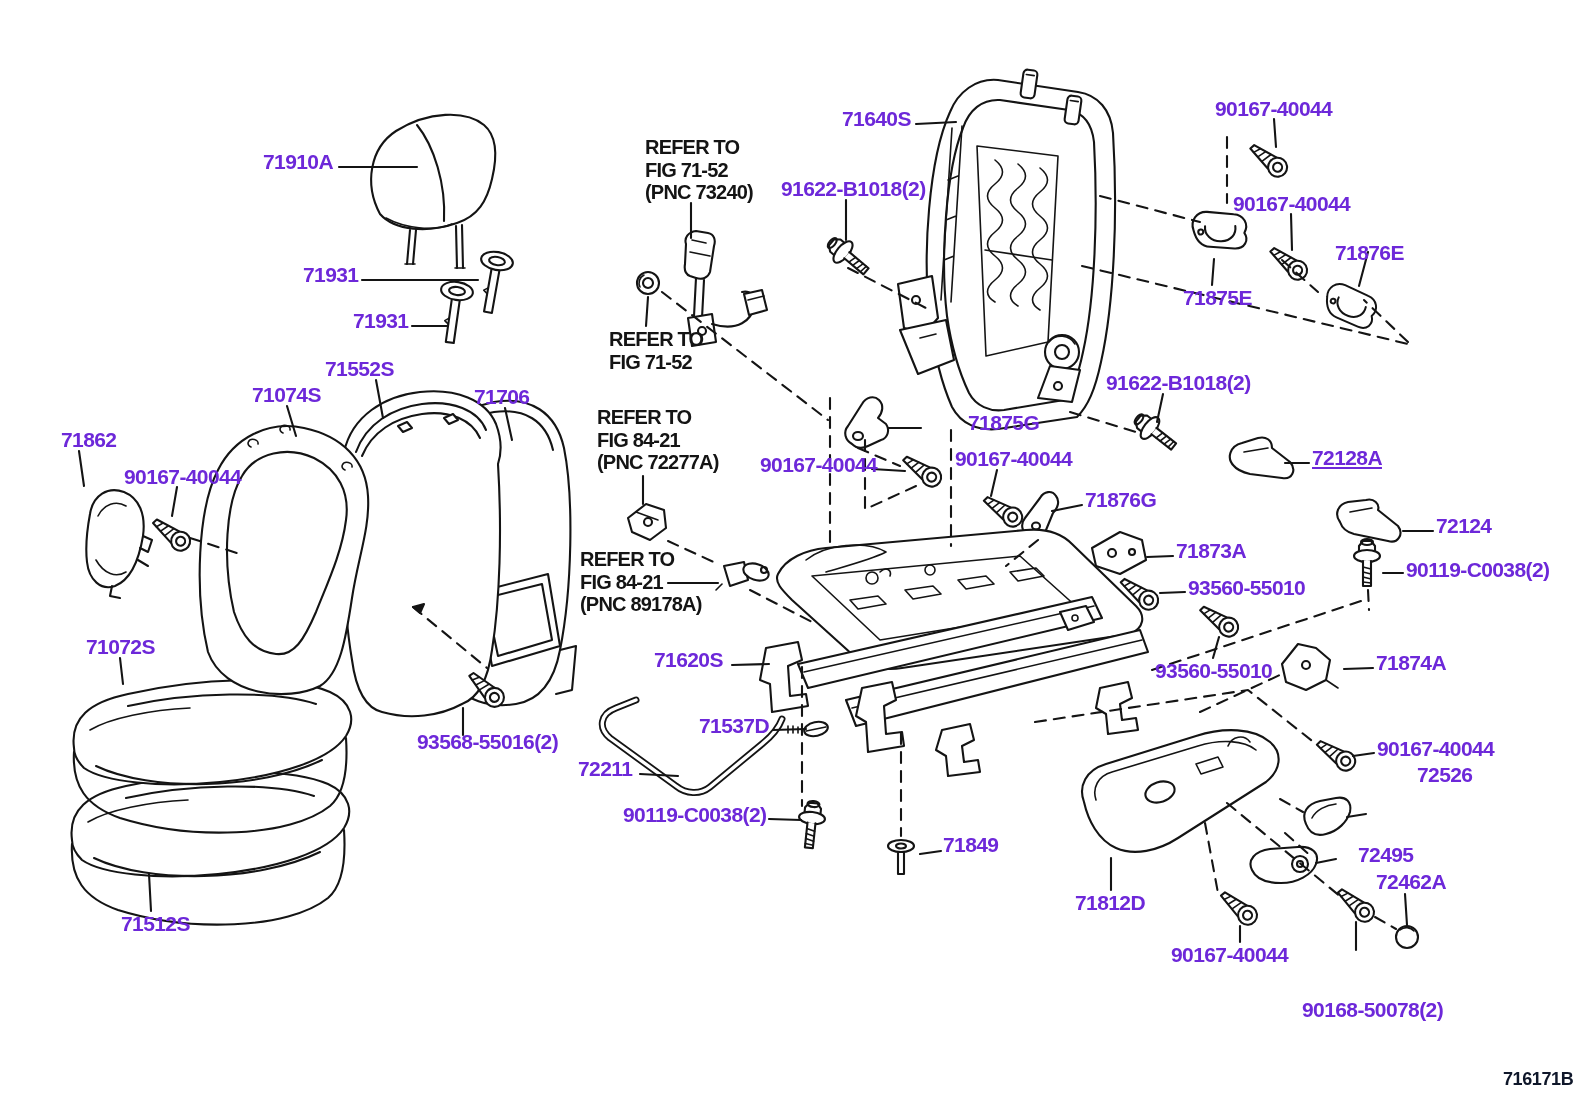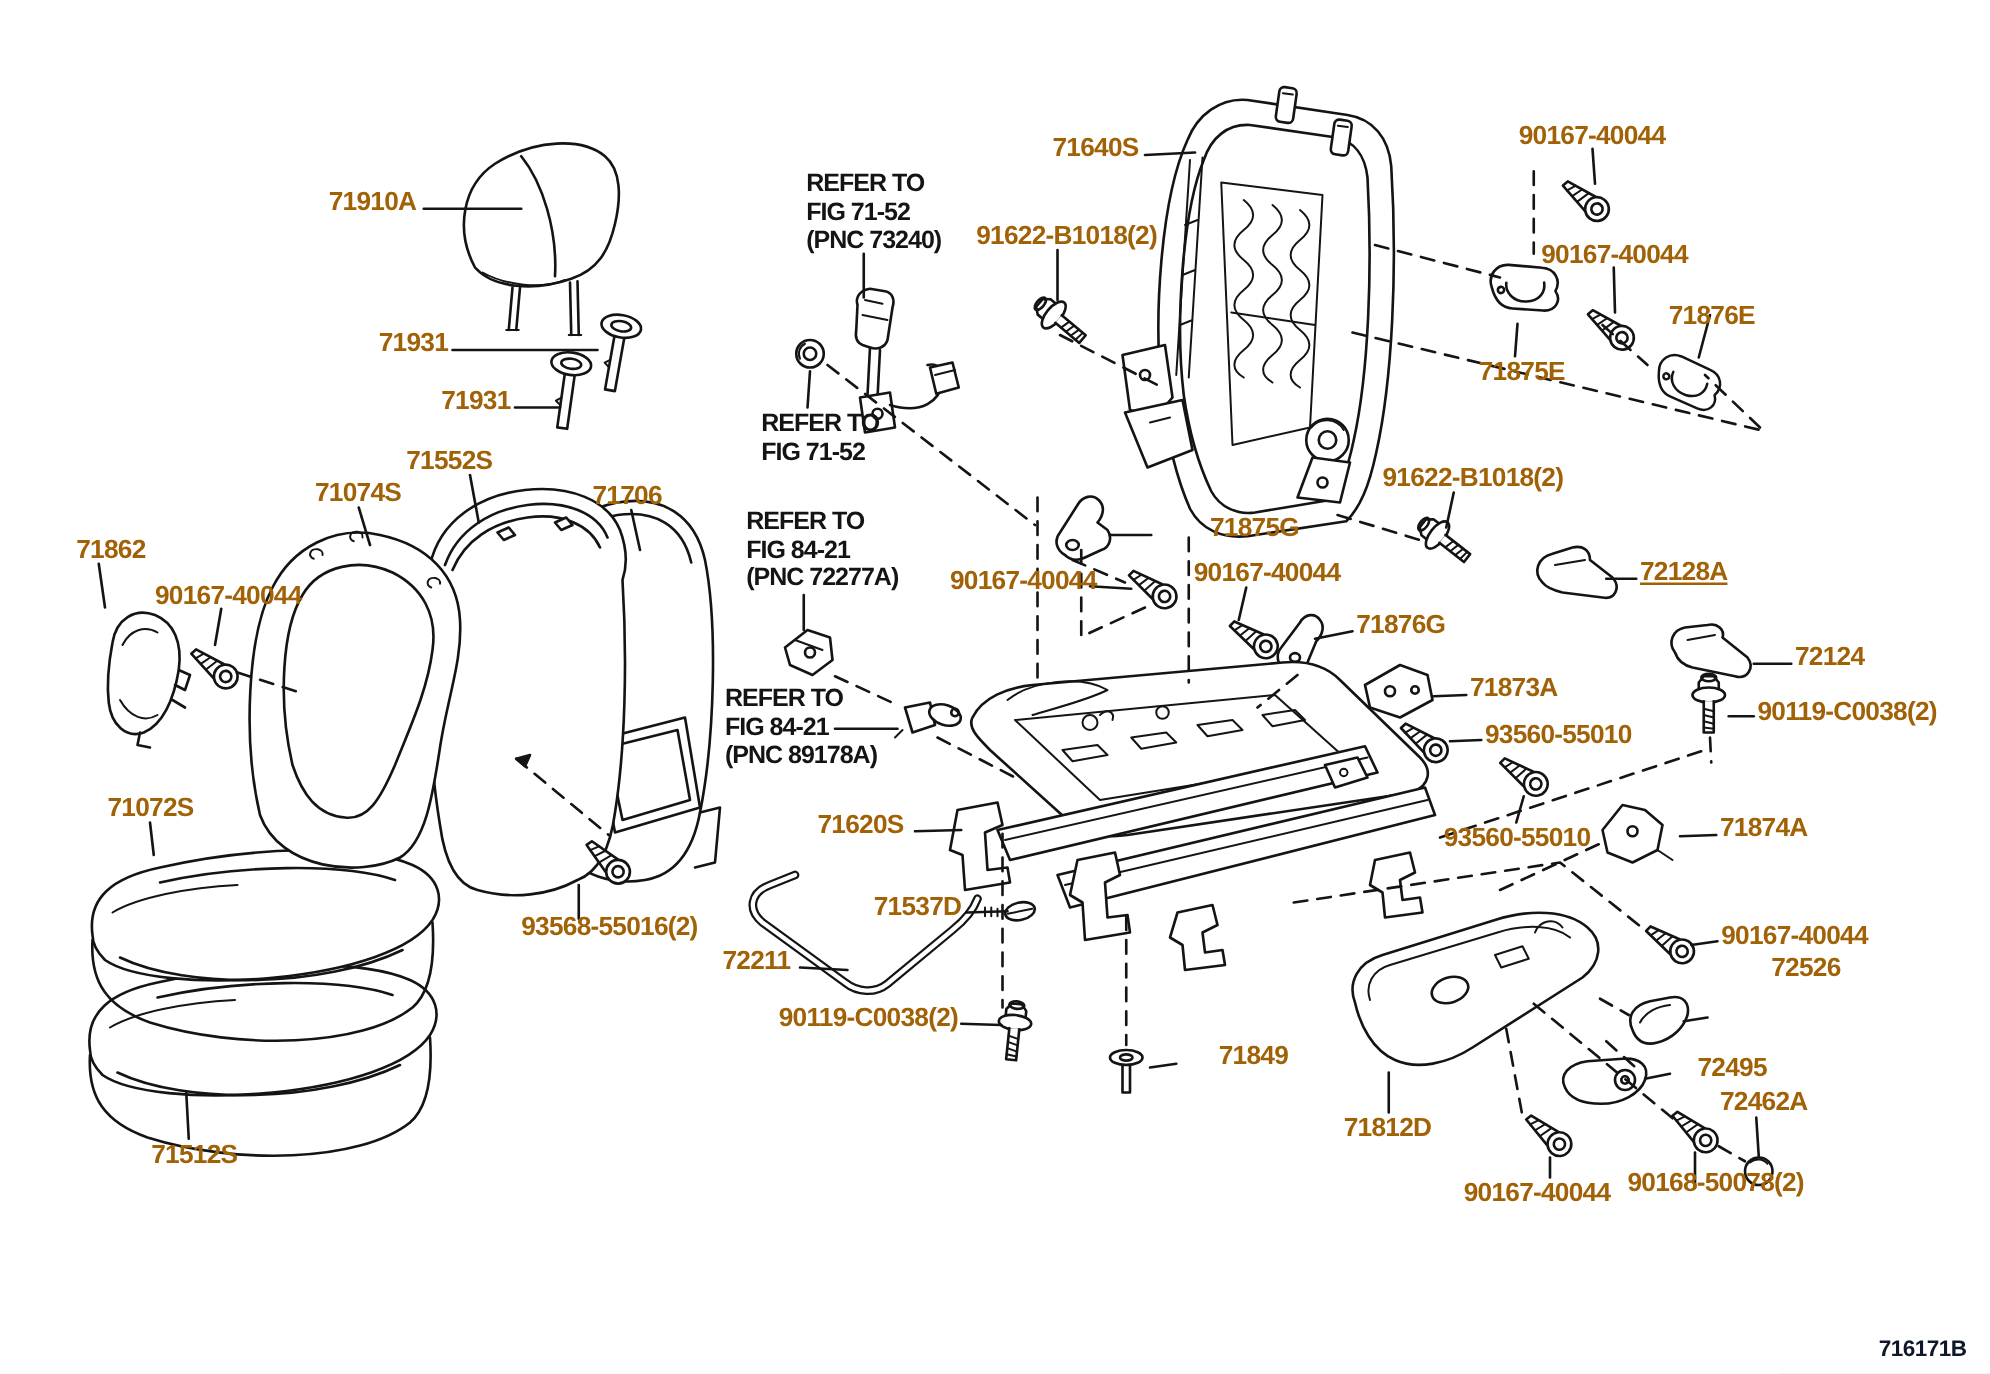--- a/index.html
+++ b/index.html
@@ -8,21 +8,21 @@
   .stage svg{position:absolute;left:0;top:0;}
   svg path,svg line,svg circle,svg ellipse,svg rect,svg polyline{
     stroke:#141414;stroke-width:2.1;fill:none;stroke-linecap:round;stroke-linejoin:round;}
   svg .fw{fill:#ffffff;}
   svg .da{stroke-dasharray:11 8;stroke-width:2;}
   svg .ld{stroke-width:1.7;}
   svg .tk{stroke-width:1.6;}
   svg .wireO{stroke-width:7;}
   svg .wireI{stroke:#ffffff;stroke-width:3.4;}
   .plabel{position:absolute;font-weight:700;font-size:21px;line-height:21px;
-          letter-spacing:-0.6px;color:#a16207;white-space:nowrap;}
+          letter-spacing:-0.6px;color:#6d28d9;white-space:nowrap;}
   .rnote{position:absolute;font-weight:700;font-size:20px;line-height:22.5px;
          letter-spacing:-0.8px;color:#141414;white-space:nowrap;}
   .fig-code{position:absolute;left:1503px;top:1069px;font-weight:700;font-size:18px;
             letter-spacing:-0.4px;color:#0f172a;}
 </style>
 </head>
 <body>
 
 <div class="stage">
 
@@ -368,28 +368,28 @@
       <div class="plabel" style="left: 1436px; top: 515px;">72124</div>
       <div class="plabel" style="left: 1406px; top: 559px;">90119-C0038(2)</div>
       <div class="plabel" style="left: 1176px; top: 540px;">71873A</div>
       <div class="plabel" style="left: 1188px; top: 577px;">93560-55010</div>
       <div class="plabel" style="left: 1155px; top: 660px;">93560-55010</div>
       <div class="plabel" style="left: 1376px; top: 652px;">71874A</div>
       <div class="plabel" style="left: 654px; top: 649px;">71620S</div>
       <div class="plabel" style="left: 699px; top: 715px;">71537D</div>
       <div class="plabel" style="left: 578px; top: 758px;">72211</div>
       <div class="plabel" style="left: 623px; top: 804px;">90119-C0038(2)</div>
-      <div class="plabel" style="left: 975px; top: 834px; text-align: right;">71849</div>
+      <div class="plabel" style="left: 943px; top: 834px; text-align: right;">71849</div>
       <div class="plabel" style="left: 1377px; top: 738px;">90167-40044</div>
       <div class="plabel" style="left: 1369px; top: 764px; margin-left: 48px;">72526</div>
       <div class="plabel" style="left: 1358px; top: 844px;">72495</div>
       <div class="plabel" style="left: 1376px; top: 871px;">72462A</div>
       <div class="plabel" style="left: 1075px; top: 892px;">71812D</div>
       <div class="plabel" style="left: 1171px; top: 944px;">90167-40044</div>
-      <div class="plabel" style="left: 1302px; top: 936px;">90168-50078(2)</div>
+      <div class="plabel" style="left: 1302px; top: 999px;">90168-50078(2)</div>
       <div class="rnote" style="left: 645px; top: 136px;">
         <div>REFER TO</div>
         <div>FIG 71-52</div>
         <div>(PNC 73240)</div>
       </div>
       <div class="rnote" style="left: 609px; top: 328px;">
         <div>REFER TO</div>
         <div>FIG 71-52</div>
       </div>
       <div class="rnote" style="left: 597px; top: 406px;">

